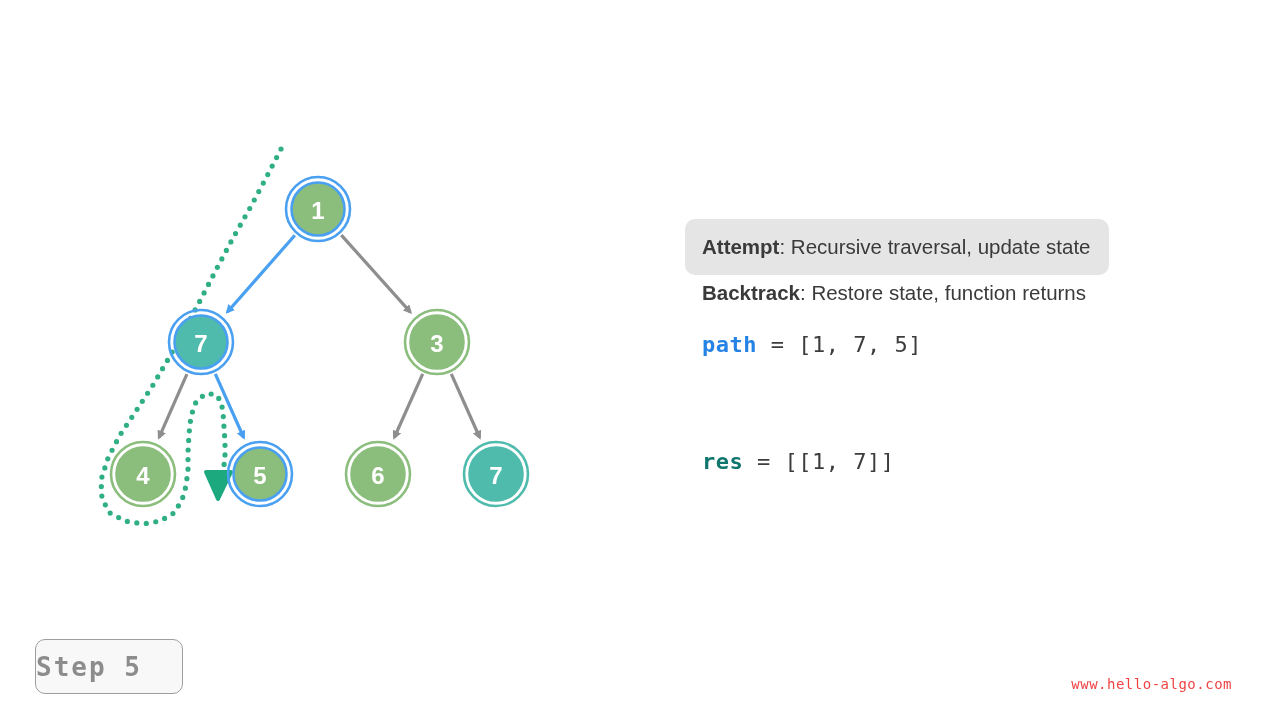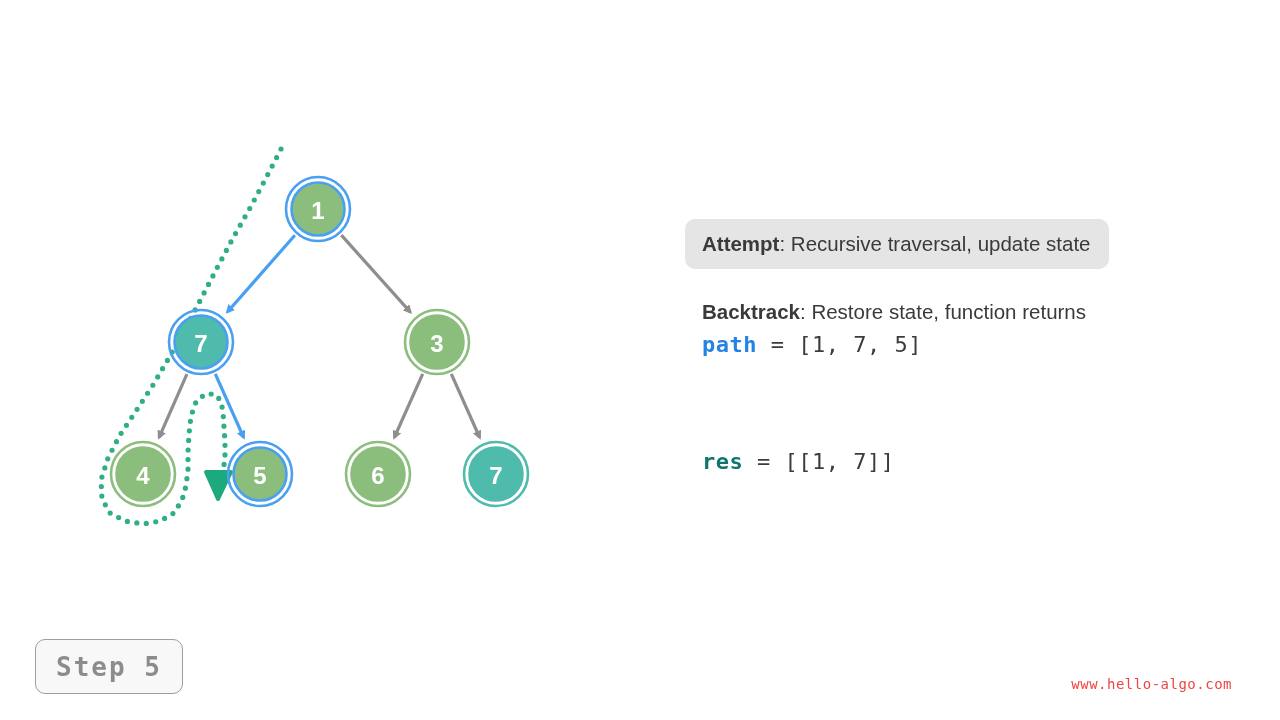--- a/index.html
+++ b/index.html
@@ -19,31 +19,31 @@
     color: #3a3a3a;
     font-size: 20.5px;
     line-height: 26px;
     white-space: nowrap;
   }
   .panel-line b { font-weight: bold; }
   #attempt-pill {
     position: absolute;
     left: 685px;
     top: 219px;
-    height: 50px;
+    height: 56px;
     display: flex;
     align-items: center;
     padding: 0 18px 0 17px;
     background: #e5e5e5;
     border-radius: 10px;
     color: #3a3a3a;
     font-size: 20.5px;
     white-space: nowrap;
   }
-  #backtrack-line { left: 702px; top: 299px; }
+  #backtrack-line { left: 702px; top: 280px; }
 
   .code-line {
     position: absolute;
     font-family: "DejaVu Sans Mono", monospace;
     font-size: 22px;
     color: #3c3c3c;
     white-space: nowrap;
     letter-spacing: 0.5px;
   }
   #path-line { left: 702px; top: 332px; }
@@ -58,21 +58,21 @@
     left: 35px;
     top: 639px;
     width: 148px;
     height: 55px;
     box-sizing: border-box;
     border: 1.5px solid #9e9e9e;
     border-radius: 10px;
     background: #f8f8f8;
     display: flex;
     align-items: center;
-    justify-content: center;
+    justify-content: flex-start;
     font-family: "DejaVu Sans Mono", monospace;
     font-weight: bold;
     font-size: 26px;
     letter-spacing: 2px;
     color: #8c8c8c;
   }
 
   
   #watermark {
     position: absolute;

